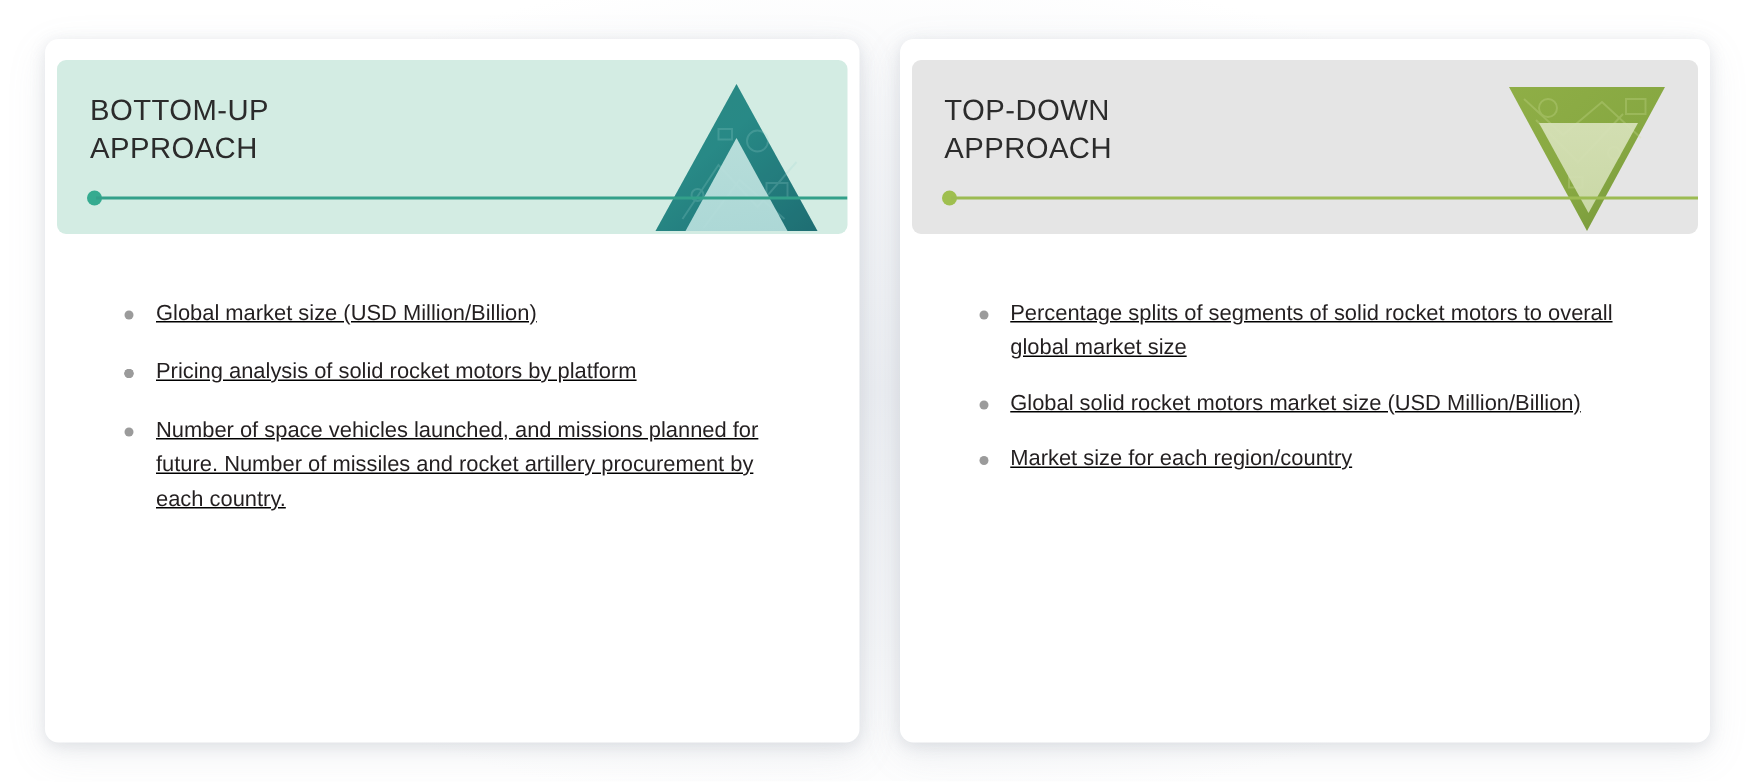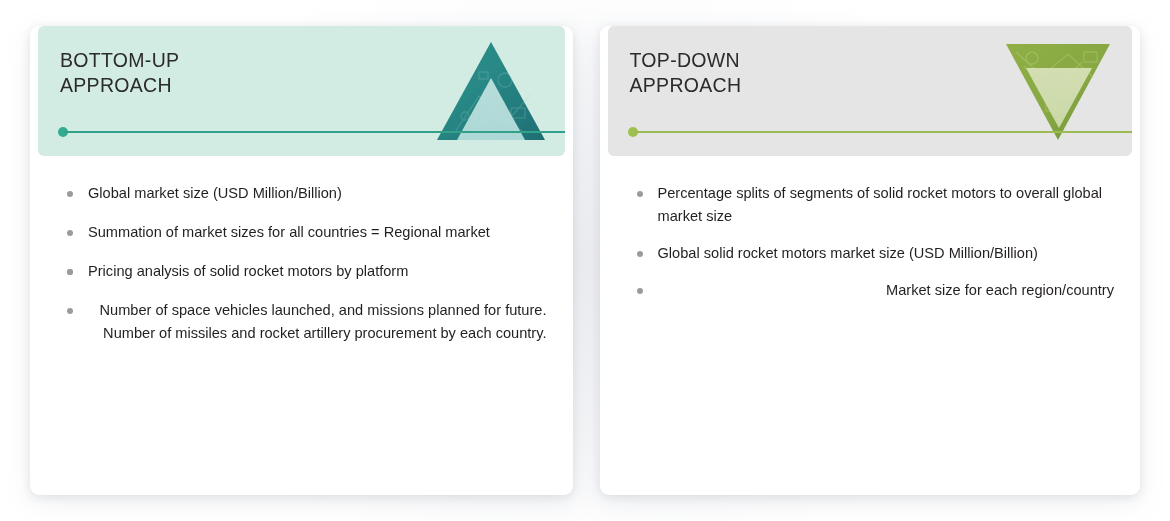--- a/index.html
+++ b/index.html
@@ -42,22 +42,22 @@
     box-shadow: 0 2px 10px rgba(140,148,162,0.22), 0 8px 26px rgba(140,148,162,0.13);
     overflow: hidden;
     display: flex;
     flex-direction: column;
   }
   .card-left  { width: 543px; }
   .card-right { width: 541px; }
 
   .card-header {
     position: relative;
-    height: 130px;
-    margin: 0 8px 0 8px;
+    height: 116px;
+    margin: 14px 8px 0 8px;
     border-radius: 6px;
     overflow: hidden;
     flex: none;
   }
   .card-left .card-header  { background: #d3ece3; }
   .card-right .card-header { background: #e5e5e5; }
 
   .header-title {
     position: absolute;
     left: 22px;
@@ -109,32 +109,33 @@
   }
   .header-mark svg { display: block; width: 100%; height: 100%; }
 
   .card-body {
     padding: 26px 26px 22px 26px;
     flex: 1;
   }
 
   ul.bullets {
     list-style: none;
-    margin: 0;
+    margin: 16px;
     padding: 0;
+    text-decoration: underline;
   }
   ul.bullets li {
     position: relative;
     padding-left: 32px;
     margin-bottom: 16px;
     font-size: 14.6px;
     line-height: 23px;
     color: #231f20;
   }
-  ul.bullets li:last-child { margin-bottom: 0; text-align: right; }
+  ul.bullets li:last-child { margin-bottom: 0; }
   ul.bullets li .marker {
     position: absolute;
     left: 11px;
     top: 9px;
     width: 6px;
     height: 6px;
     border-radius: 50%;
     background: #9b9b9b;
   }
   .card-right ul.bullets li { margin-bottom: 14px; }
@@ -187,21 +188,20 @@
     </div>
 
     <div class="card-body">
       <ul class="bullets">
         <li>
           <span class="marker"></span>
           <span>Global market size (USD Million/Billion)</span>
         </li>
         <li>
           <span class="marker"></span>
-          <span>Summation of market sizes for all countries = Regional market</span>
         </li>
         <li>
           <span class="marker"></span>
         </li>
         <li>
           <span class="marker"></span>
           <span>Pricing analysis of solid rocket motors by platform</span>
         </li>
         <li>
           <span class="marker"></span>

